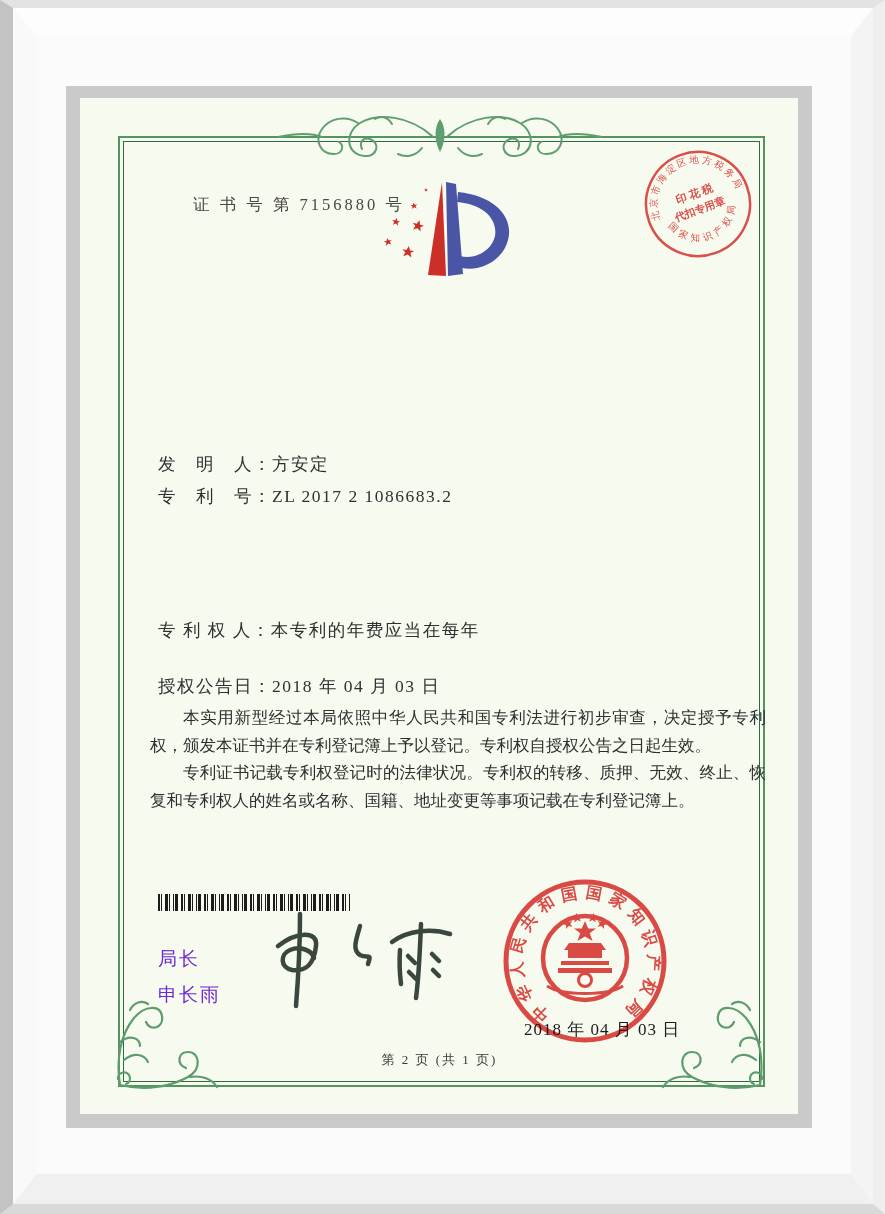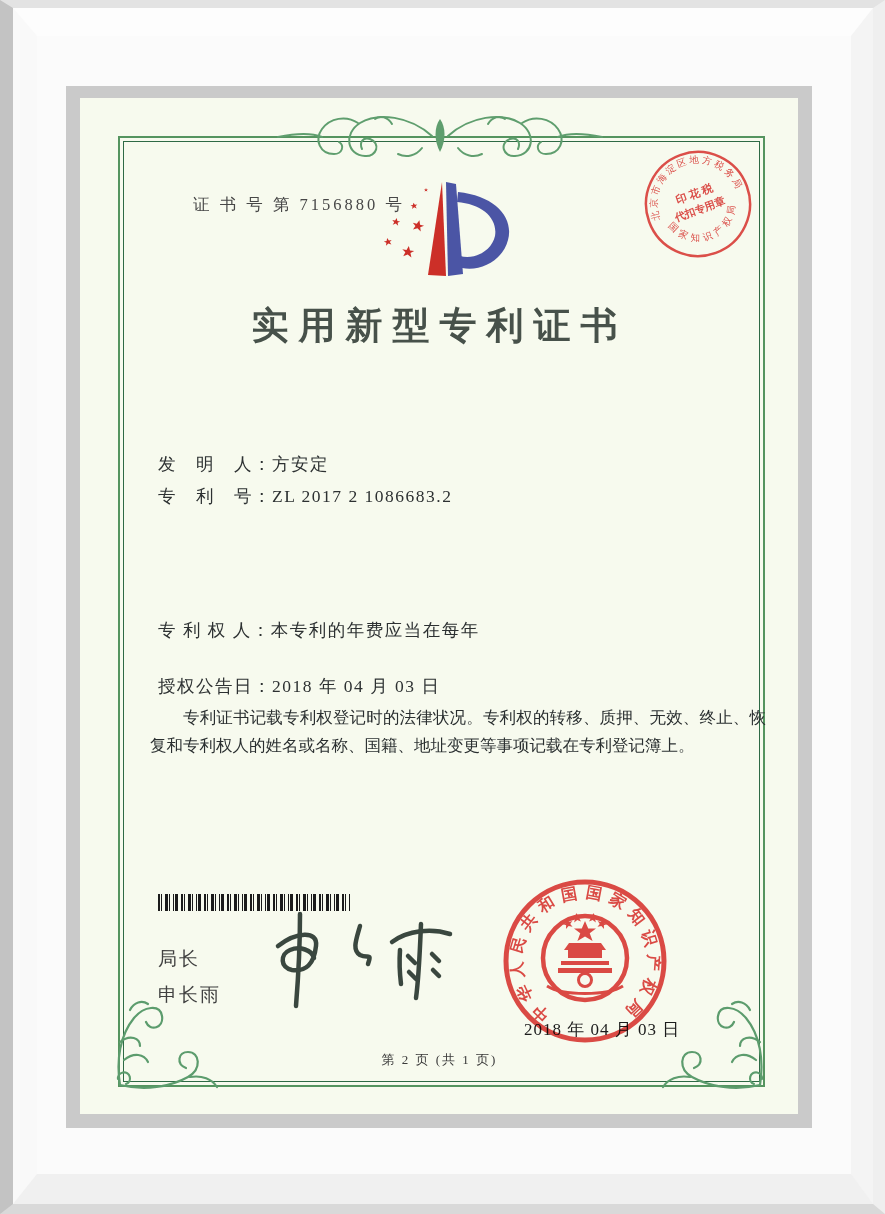--- a/index.html
+++ b/index.html
@@ -32,21 +32,21 @@
   .paragraphs p{margin:0;text-indent:2em;}
   .barcode{left:158px;top:894px;width:192px;height:17px;
     background:repeating-linear-gradient(90deg,
       #1b1b1b 0 2px,transparent 2px 3px,
       #1b1b1b 3px 4px,transparent 4px 7px,
       #1b1b1b 7px 10px,transparent 10px 11px,
       #1b1b1b 11px 12px,transparent 12px 15px,
       #1b1b1b 15px 16px,transparent 16px 17px,
       #1b1b1b 17px 20px,transparent 20px 23px);}
   .officer{left:158px;font-family:"Liberation Sans","DejaVu Sans",sans-serif;
-    font-size:19px;color:#404040;letter-spacing:2px;}
+    font-size:19px;color:#6d28d9;letter-spacing:2px;}
   .officer-title{top:946px}.officer-name{top:982px}
   .signature{left:256px;top:906px;}
   .seal-date{left:524px;top:1018px;font-size:17px;color:#1c1c1c;letter-spacing:1px;}
   .official-seal{left:498px;top:874px;mix-blend-mode:multiply;opacity:.95;}
   .tax-stamp{left:640px;top:146px;transform:rotate(-20deg);mix-blend-mode:multiply;opacity:.92;}
   .footer{left:118px;top:1051px;width:643px;text-align:center;font-size:13px;
     color:#3b3b3b;letter-spacing:2px;}
   .orn-top{left:272px;top:110px;}
   .orn-bl{left:90px;top:990px;}
   .orn-br{left:658px;top:990px;transform:scaleX(-1);}
@@ -133,28 +133,28 @@
     <text fill="#e0413f" font-size="9.5" letter-spacing="2.5">
       <textPath href="#taxTop" startOffset="50%" text-anchor="middle">北京市海淀区地方税务局</textPath>
     </text>
     <text fill="#e0413f" font-size="9.5" letter-spacing="4">
       <textPath href="#taxBottom" startOffset="50%" text-anchor="middle">国家知识产权局</textPath>
     </text>
     <text x="58" y="51" text-anchor="middle" fill="#e0413f" font-size="11" font-weight="bold">印 花 税</text>
     <text x="58" y="67" text-anchor="middle" fill="#e0413f" font-size="10.5" font-weight="bold">代扣专用章</text>
   </svg>
 
-  <div class="abs title">实用新型专利证书</div>
 
   <div class="abs field f1"><span>发　明　人</span>：<span>方安定</span></div>
   <div class="abs field f2"><span>专　利　号</span>：<span>ZL 2017 2 1086683.2</span></div>
   <div class="abs field f4"><span>专 利 权 人</span>：<span>本专利的年费应当在每年</span></div>
   <div class="abs field f5"><span>授权公告日</span>：<span>2018 年 04 月 03 日</span></div>
 
   <div class="abs paragraphs">
+    <p>本实用新型经过本局依照中华人民共和国专利法进行初步审查，决定授予专利权，颁发本证书并在专利登记簿上予以登记。专利权自授权公告之日起生效。</p>
     <p>专利证书记载专利权登记时的法律状况。专利权的转移、质押、无效、终止、恢复和专利权人的姓名或名称、国籍、地址变更等事项记载在专利登记簿上。</p>
   </div>
 
   <div class="abs barcode"></div>
 
   <div class="abs officer officer-title">局长</div>
   <div class="abs officer officer-name">申长雨</div>
 
   <svg class="abs signature" width="210" height="105" viewBox="0 0 210 105">
     <g stroke="#3a473f" stroke-width="4.5" fill="none" stroke-linecap="round" stroke-linejoin="round">

